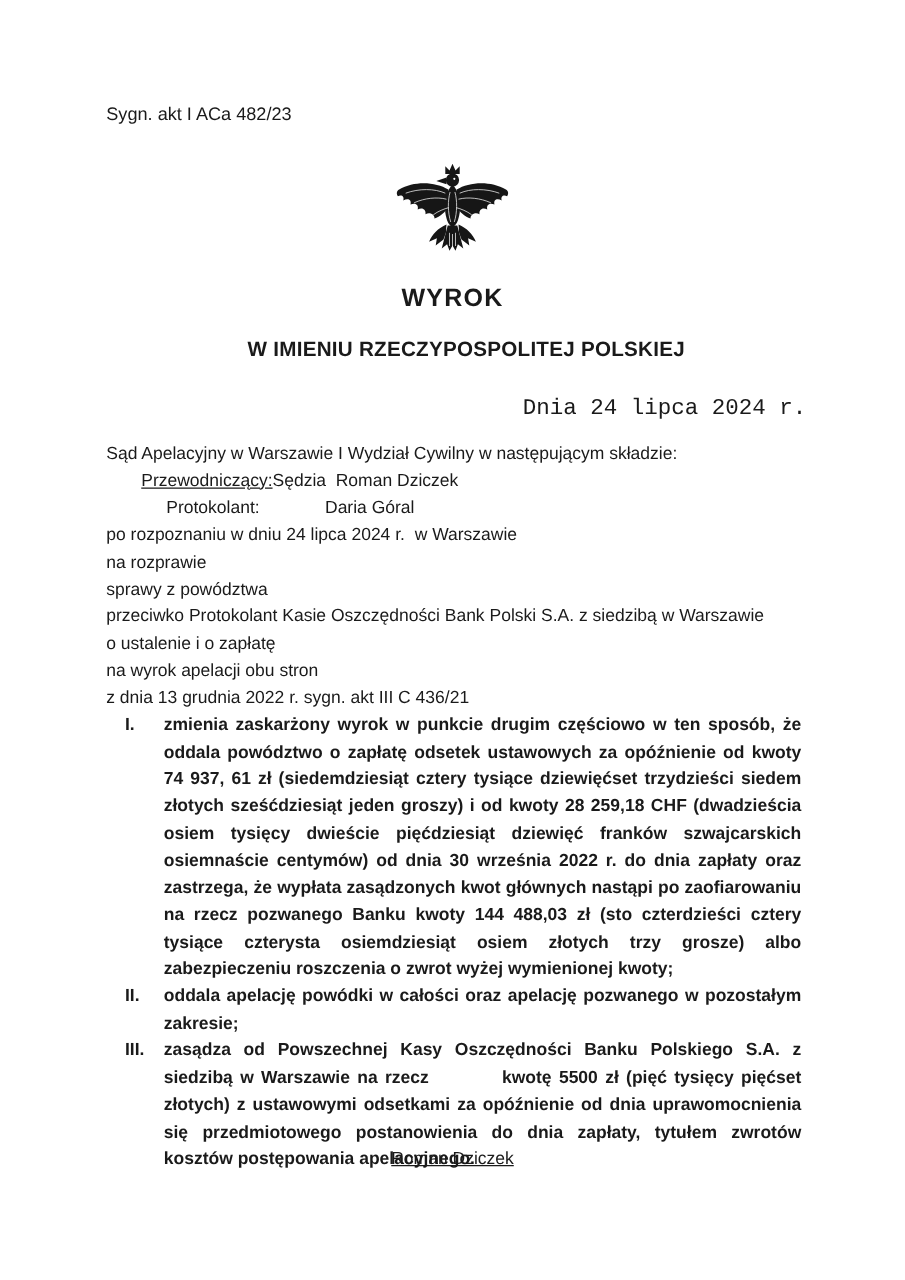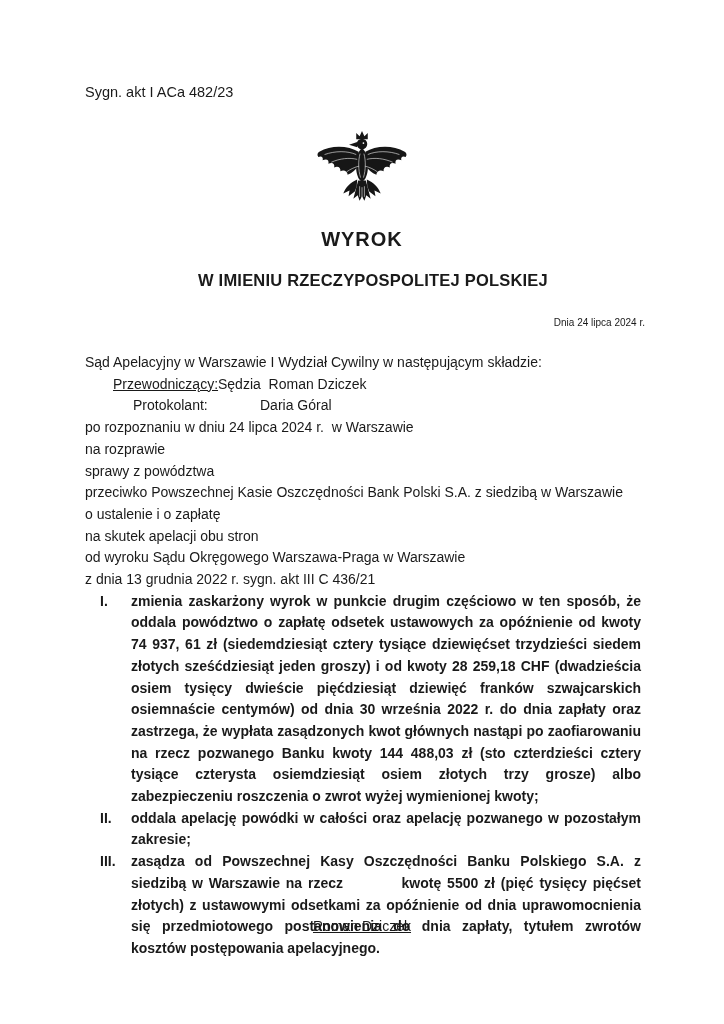--- a/index.html
+++ b/index.html
@@ -50,21 +50,22 @@
     margin: 11px;
     text-align: center;
     font-size: 16.5px;
     font-weight: bold;
     letter-spacing: 0.2px;
   }
   .date-line {
     position: absolute;
     top: 317px;
     right: 79px;
-    font-size: 10px;
+    font-size: 18px;
+    font-family: Liberation Mono, monospace;
   }
   .content {
     position: absolute;
     top: 352px;
     left: 85px;
     width: 556px;
     font-size: 14px;
     line-height: 21.7px;
   }
   .plain-line { white-space: nowrap; }
@@ -154,24 +155,23 @@
       <span class="role-label">Przewodniczący:</span><span>Sędzia &nbsp;Roman Dziczek</span>
     </div>
 
     <div class="role-row clerk">
       <span class="role-label">Protokolant:</span><span>Daria Góral</span>
     </div>
 
     <div class="plain-line">po rozpoznaniu w dniu 24 lipca 2024 r. &nbsp;w Warszawie</div>
     <div class="plain-line">na rozprawie</div>
     <div class="plain-line">sprawy z powództwa</div>
-    <div class="plain-line">przeciwko Powszechnej Kasie Oszczędności Bank Polski S.A. z siedzibą w Warszawie</div>
+    <div class="plain-line">przeciwko Protokolant Kasie Oszczędności Bank Polski S.A. z siedzibą w Warszawie</div>
     <div class="plain-line">o ustalenie i o zapłatę</div>
-    <div class="plain-line">na skutek apelacji obu stron</div>
-    <div class="plain-line">od wyroku Sądu Okręgowego Warszawa-Praga w Warszawie</div>
+    <div class="plain-line">na wyrok apelacji obu stron</div>
     <div class="plain-line">z dnia 13 grudnia 2022 r. sygn. akt III C 436/21</div>
 
     <div class="ruling-list">
       <div class="ruling-item">
         <span class="ruling-number">I.</span>
         <span>zmienia zaskarżony wyrok w punkcie drugim częściowo w ten sposób, że oddala powództwo o zapłatę odsetek ustawowych za opóźnienie od kwoty 74&nbsp;937, 61 zł (siedemdziesiąt cztery tysiące dziewięćset trzydzieści siedem złotych sześćdziesiąt jeden groszy) i od kwoty 28&nbsp;259,18 CHF (dwadzieścia osiem tysięcy dwieście pięćdziesiąt dziewięć franków szwajcarskich osiemnaście centymów) od dnia 30 września 2022 r. do dnia zapłaty oraz zastrzega, że wypłata zasądzonych kwot głównych nastąpi po zaofiarowaniu na rzecz pozwanego Banku kwoty 144&nbsp;488,03 zł (sto czterdzieści cztery tysiące czterysta osiemdziesiąt osiem złotych trzy grosze) albo zabezpieczeniu roszczenia o zwrot wyżej wymienionej kwoty;</span>
       </div>
       <div class="ruling-item">
         <span class="ruling-number">II.</span>
         <span>oddala apelację powódki w całości oraz apelację pozwanego w pozostałym zakresie;</span>

